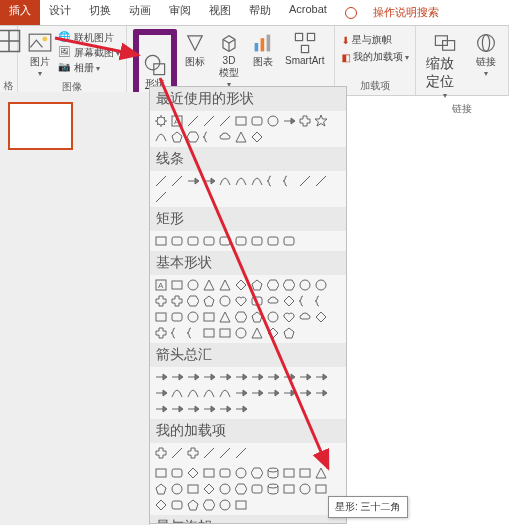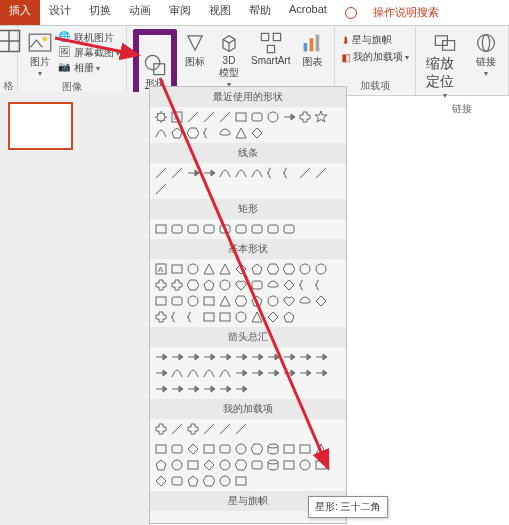--- a/index.html
+++ b/index.html
@@ -26,27 +26,27 @@
 
   
   .workspace { position: absolute; left: 0; top: 92px; width: 150px; height: 433px; background: #eee; border-right: 1px solid #ccc; }
   .thumb { margin: 10px 8px; width: 65px; height: 48px; background: #fff; border: 2px solid #d04a1d; }
 
   
   .shapes-panel { position: absolute; left: 149px; top: 86px; width: 198px; height: 438px; background: #f5f5f5; border: 1px solid #bfbfbf; overflow-y: auto; overflow-x: hidden; }
   .shapes-panel::-webkit-scrollbar { width: 14px; }
   .shapes-panel::-webkit-scrollbar-thumb { background: #c8c8c8; }
   .shapes-panel::-webkit-scrollbar-track { background: #eee; }
-  .sect-head { background: #e9e9e9; font-size: 10px; color: #555; padding: 3px 6px; text-align: center; }
+  .sect-head { background: #e9e9e9; font-size: 14px; color: #555; padding: 3px 6px; }
   .shape-grid { display: flex; flex-wrap: wrap; padding: 3px 4px; gap: 2px 2px; }
   .shape { width: 14px; height: 14px; display: flex; align-items: center; justify-content: center; color: #555; cursor: pointer; }
   .shape svg { width: 12px; height: 12px; }
 
   
-  .tooltip { position: absolute; left: 308px; top: 496px; background: #fff; border: 1px solid #8e8e8e; font-size: 10px; padding: 3px 6px; color: #333; box-shadow: 1px 1px 3px rgba(0,0,0,.2); }
+  .tooltip { position: absolute; left: 328px; top: 496px; background: #fff; border: 1px solid #8e8e8e; font-size: 10px; padding: 3px 6px; color: #333; box-shadow: 1px 1px 3px rgba(0,0,0,.2); }
 
   
   .arrow-svg { position: absolute; left: 0; top: 0; pointer-events: none; }
 
   
   .s { stroke:#666; stroke-width:1; fill:none; }
   .sf { stroke:#666; stroke-width:1; fill:#777; }
 </style>
 </head>
 <body>
@@ -139,36 +139,36 @@
               <line class="s" x1="10" y1="10" x2="10" y2="17"></line>
             </svg>
           </div>
         <span style="white-space:pre;text-align:center">3D
 模型</span>
         <span class="dd">▾</span>
       </div>
       <div class="btn">
         <div class="ico">
             <svg viewBox="0 0 20 20">
+              <rect x="3" y="10" width="3" height="7" fill="#5b9bd5"></rect>
+              <rect x="8" y="6" width="3" height="11" fill="#ed7d31"></rect>
+              <rect x="13" y="3" width="3" height="14" fill="#a5a5a5"></rect>
+            </svg>
+          </div>
+        <span>图表</span>
+      </div>
+      <div class="btn">
+        <div class="ico">
+            <svg viewBox="0 0 20 20">
               <rect class="s" x="2" y="2" width="6" height="6" fill="#8fd18f"></rect>
               <rect class="s" x="12" y="2" width="6" height="6" fill="#8fd18f"></rect>
               <rect class="s" x="7" y="12" width="6" height="6" fill="#8fd18f"></rect>
             </svg>
           </div>
         <span>SmartArt</span>
-      </div>
-      <div class="btn">
-        <div class="ico">
-            <svg viewBox="0 0 20 20">
-              <rect x="3" y="10" width="3" height="7" fill="#5b9bd5"></rect>
-              <rect x="8" y="6" width="3" height="11" fill="#ed7d31"></rect>
-              <rect x="13" y="3" width="3" height="14" fill="#a5a5a5"></rect>
-            </svg>
-          </div>
-        <span>图表</span>
       </div>
     </div>
     <div class="group-label">&nbsp;</div>
   </div>
 
   <div class="group">
     <div style="display:flex;flex-direction:column;gap:3px;padding-top:4px">
       <div class="small-item">
           <span style="color:#c43d1a">⬇</span>
           <span>星与旗帜</span>

